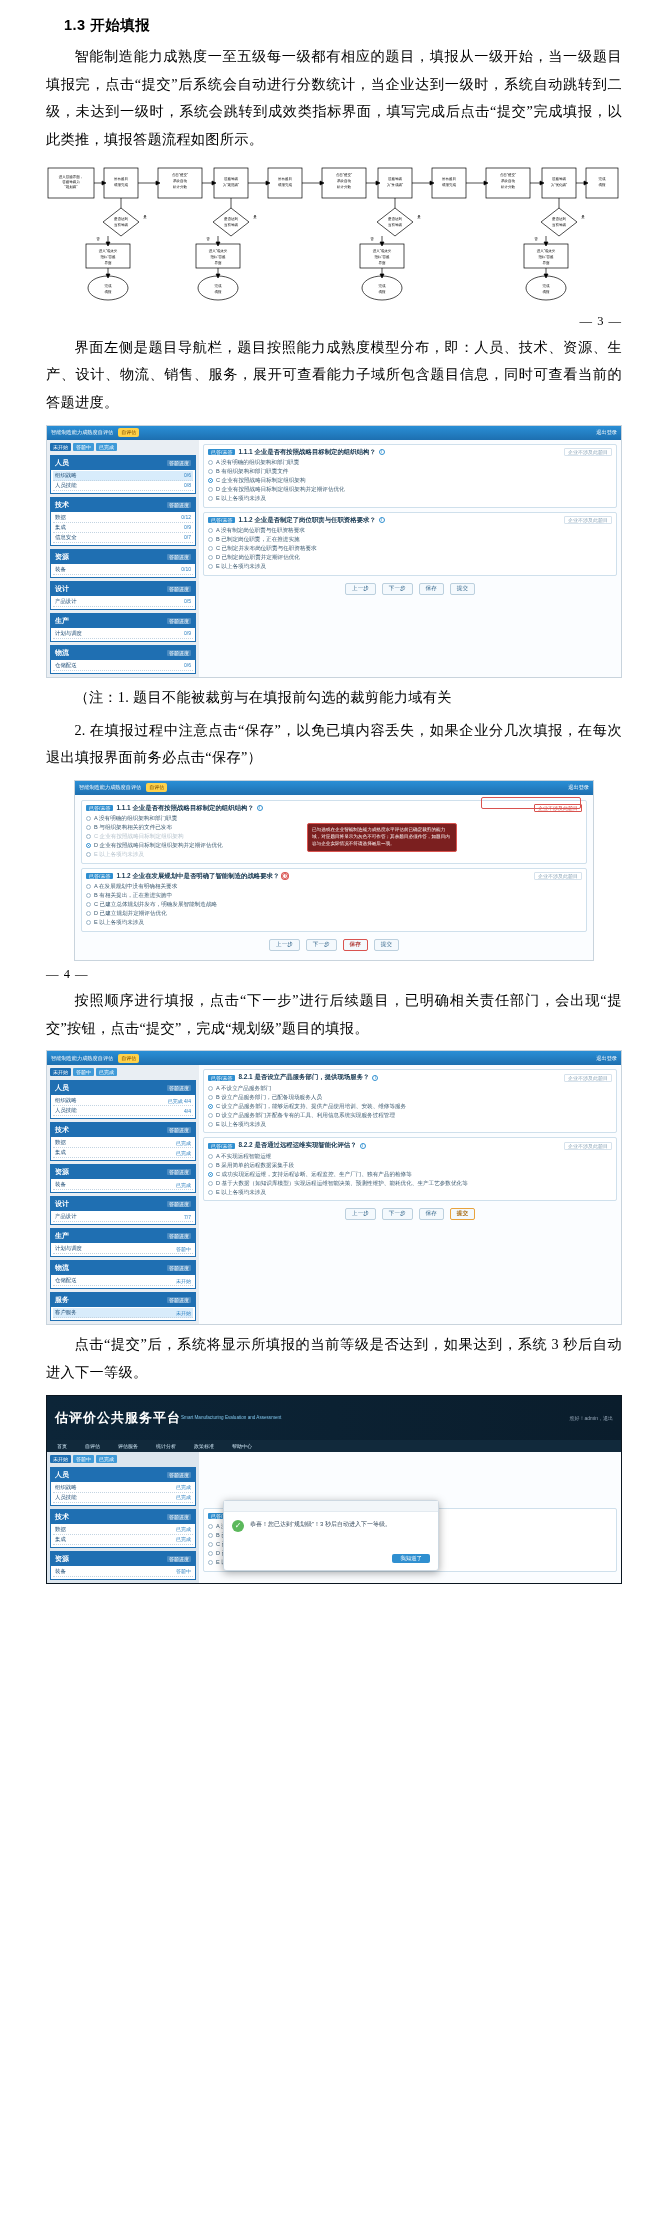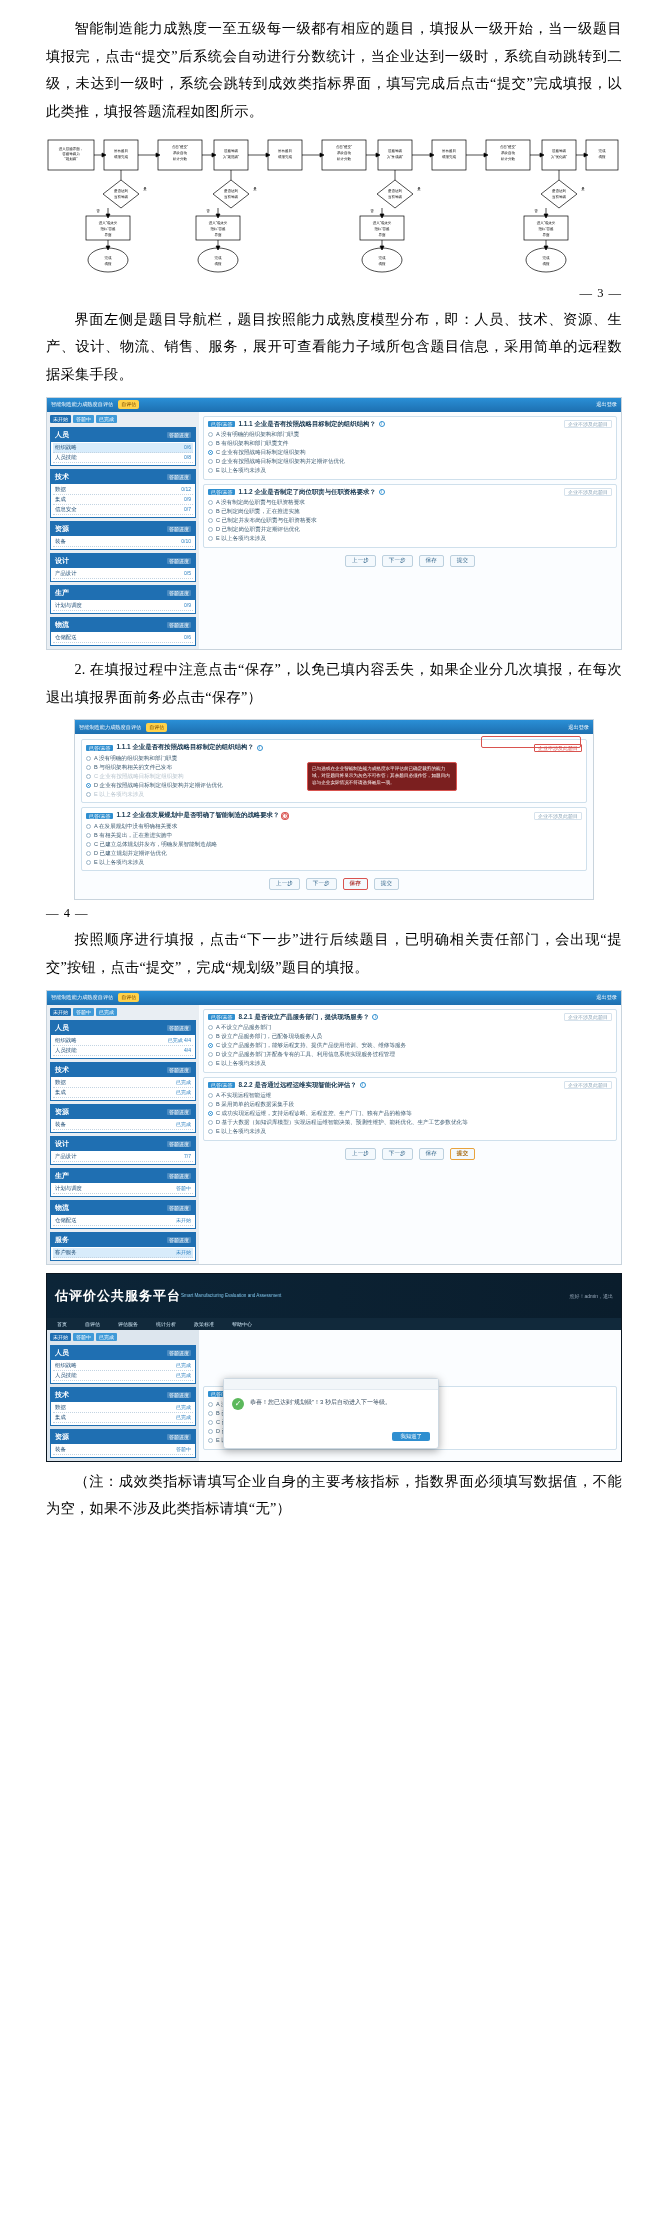--- a/index.html
+++ b/index.html
@@ -201,20 +201,21 @@
   .modal .mbtn {
     display:inline-block; background:#2f8fd0; color:#fff; font-size:5.4px;
     padding:1px 8px; border-radius:2px;
   }
 </style>
 </head>
 <body>
 
 <div class="page">
 
+  <h2 class="sec-title">1.3 开始填报</h2>
 
   <p class="body">智能制造能力成熟度一至五级每一级都有相应的题目，填报从一级开始，当一级题目填报完，点击“提交”后系统会自动进行分数统计，当企业达到一级时，系统自动跳转到二级，未达到一级时，系统会跳转到成效类指标界面，填写完成后点击“提交”完成填报，以此类推，填报答题流程如图所示。</p>
 
   <div class="flow-wrap figure">
     <svg width="576" height="150" viewBox="0 0 576 150" xmlns="http://www.w3.org/2000/svg">
       <g fill="none" stroke="#000" stroke-width="0.7">
 
         <rect x="2" y="8" width="46" height="30"></rect>
         <rect x="58" y="8" width="34" height="30"></rect>
         <rect x="112" y="8" width="44" height="30"></rect>
@@ -350,21 +351,21 @@
         <text x="373" y="58">是</text>
           <text x="326" y="80">否</text>
         <text x="537" y="58">是</text>
           <text x="490" y="80">否</text>
       </g>
     </svg>
   </div>
 
   <div class="pagenum">— 3 —</div>
 
-  <p class="body">界面左侧是题目导航栏，题目按照能力成熟度模型分布，即：人员、技术、资源、生产、设计、物流、销售、服务，展开可查看能力子域所包含题目信息，采用简单的远程数据采集手段。</p>
+  <p class="body">界面左侧是题目导航栏，题目按照能力成熟度模型分布，即：人员、技术、资源、生产、设计、物流、销售、服务，展开可查看能力子域所包含题目信息，同时可查看当前的答题进度。</p>
 
   <div class="shot figure">
     <div class="topbar">
       <span class="tb-txt">智能制造能力成熟度自评估</span>
       <span class="tb-pill">自评估</span>
       <span class="tb-txt" style="margin-left:auto">退出登录</span>
     </div>
     <div class="content">
       <div class="sidebar">
         <div class="sb-tabs">
@@ -518,20 +519,21 @@
         <div class="btnrow">
           <span class="btn">上一步</span>
           <span class="btn">下一步</span>
           <span class="btn">保存</span>
           <span class="btn">提交</span>
         </div>
       </div>
     </div>
   </div>
 
+  <p class="body">（注：1. 题目不能被裁剪与在填报前勾选的裁剪能力域有关</p>
   <p class="body">2. 在填报过程中注意点击“保存”，以免已填内容丢失，如果企业分几次填报，在每次退出填报界面前务必点击“保存”）</p>
 
   <div class="shot figure" style="width:520px;margin-left:28px;">
     <div class="topbar">
       <span class="tb-txt">智能制造能力成熟度自评估</span>
       <span class="tb-pill">自评估</span>
       <span class="tb-txt" style="margin-left:auto">退出登录</span>
     </div>
     <div class="panel" style="padding:5px 6px;">
       <div class="qcard">
@@ -771,20 +773,21 @@
         <div class="btnrow">
           <span class="btn">上一步</span>
           <span class="btn">下一步</span>
           <span class="btn">保存</span>
           <span class="btn submit">提交</span>
         </div>
       </div>
     </div>
   </div>
 
+  <p class="body">点击“提交”后，系统将显示所填报的当前等级是否达到，如果达到，系统 3 秒后自动进入下一等级。</p>
 
   <div class="shot dark figure">
     <div class="plat-head">
       <span class="plat-logo">估评价公共服务平台</span>
       <span class="plat-sub">Smart Manufacturing Evaluation and Assessment</span>
       <span class="plat-right">您好！admin，退出</span>
     </div>
     <div class="plat-nav">
       <span>首页</span>
       <span>自评估</span>
@@ -880,15 +883,14 @@
           <span class="mcheck">✓</span>
           <span>恭喜！您已达到“规划级”！3 秒后自动进入下一等级。</span>
         </div>
         <div class="mf">
           <span class="mbtn">我知道了</span>
         </div>
       </div>
     </div>
   </div>
 
-  <p class="body">（注：成效类指标请填写企业自身的主要考核指标，指数界面必须填写数据值，不能为空，如果不涉及此类指标请填“无”）</p>
 
 </div>
 
 </body></html>

